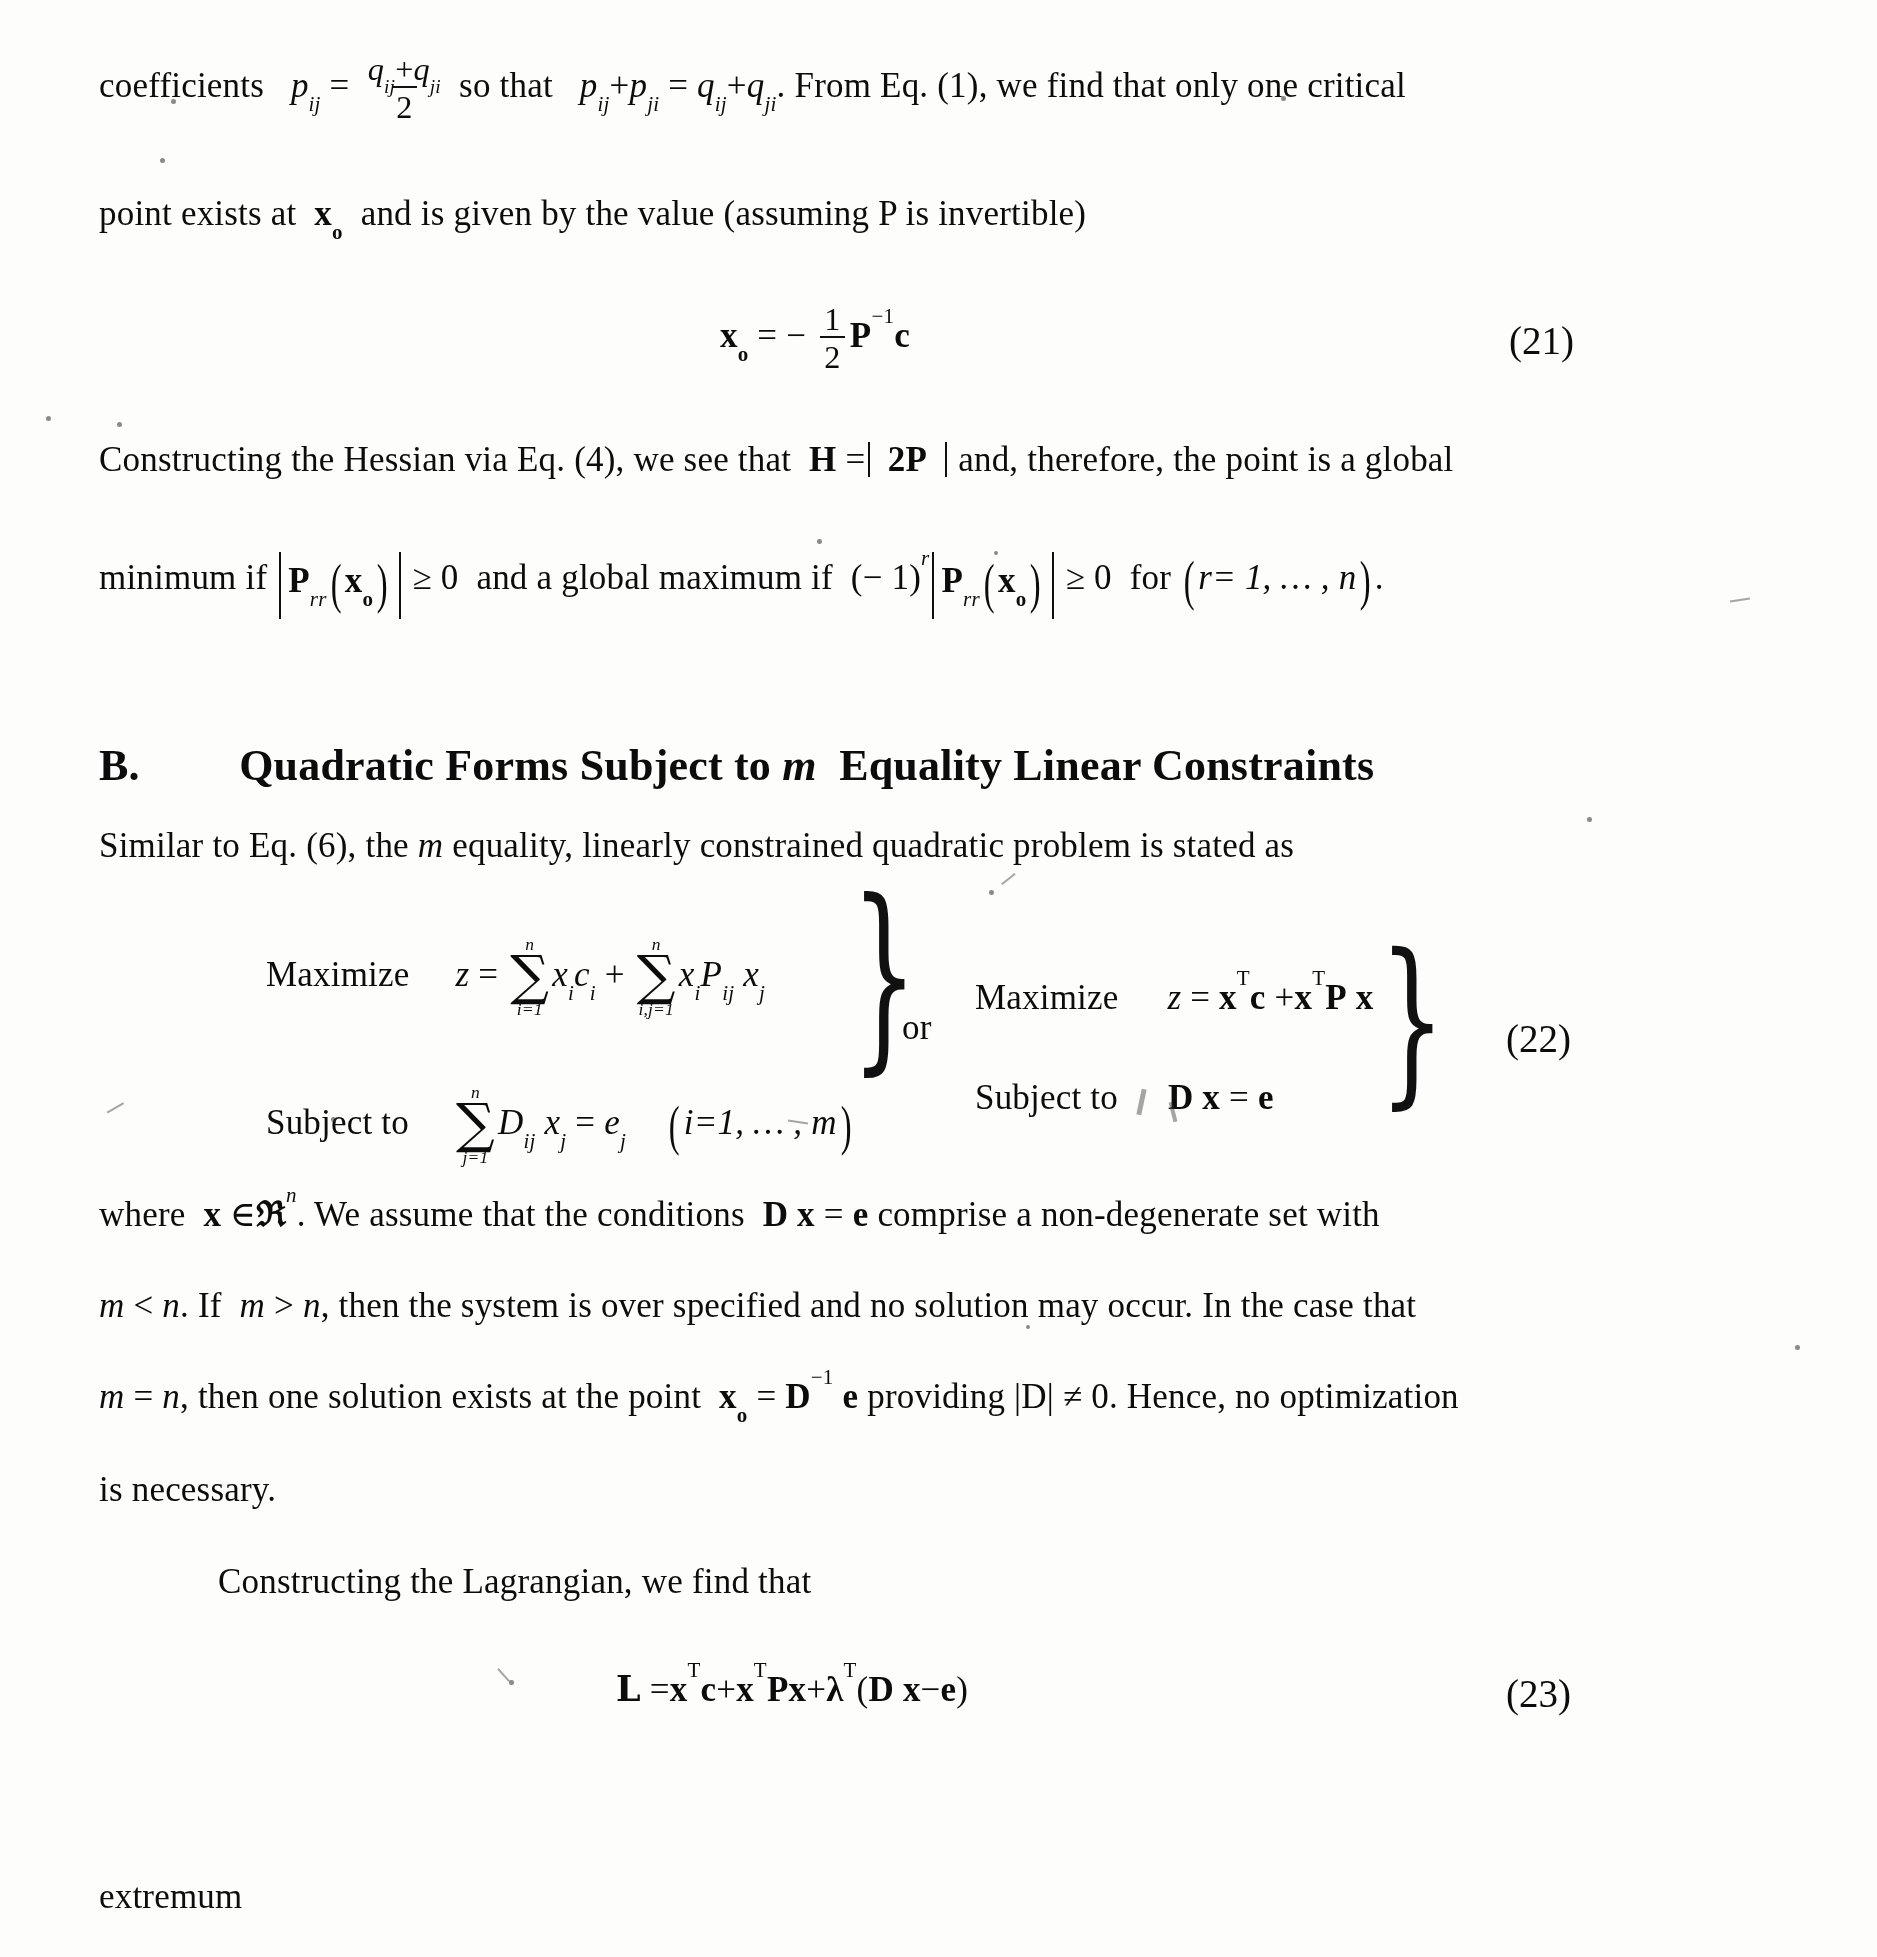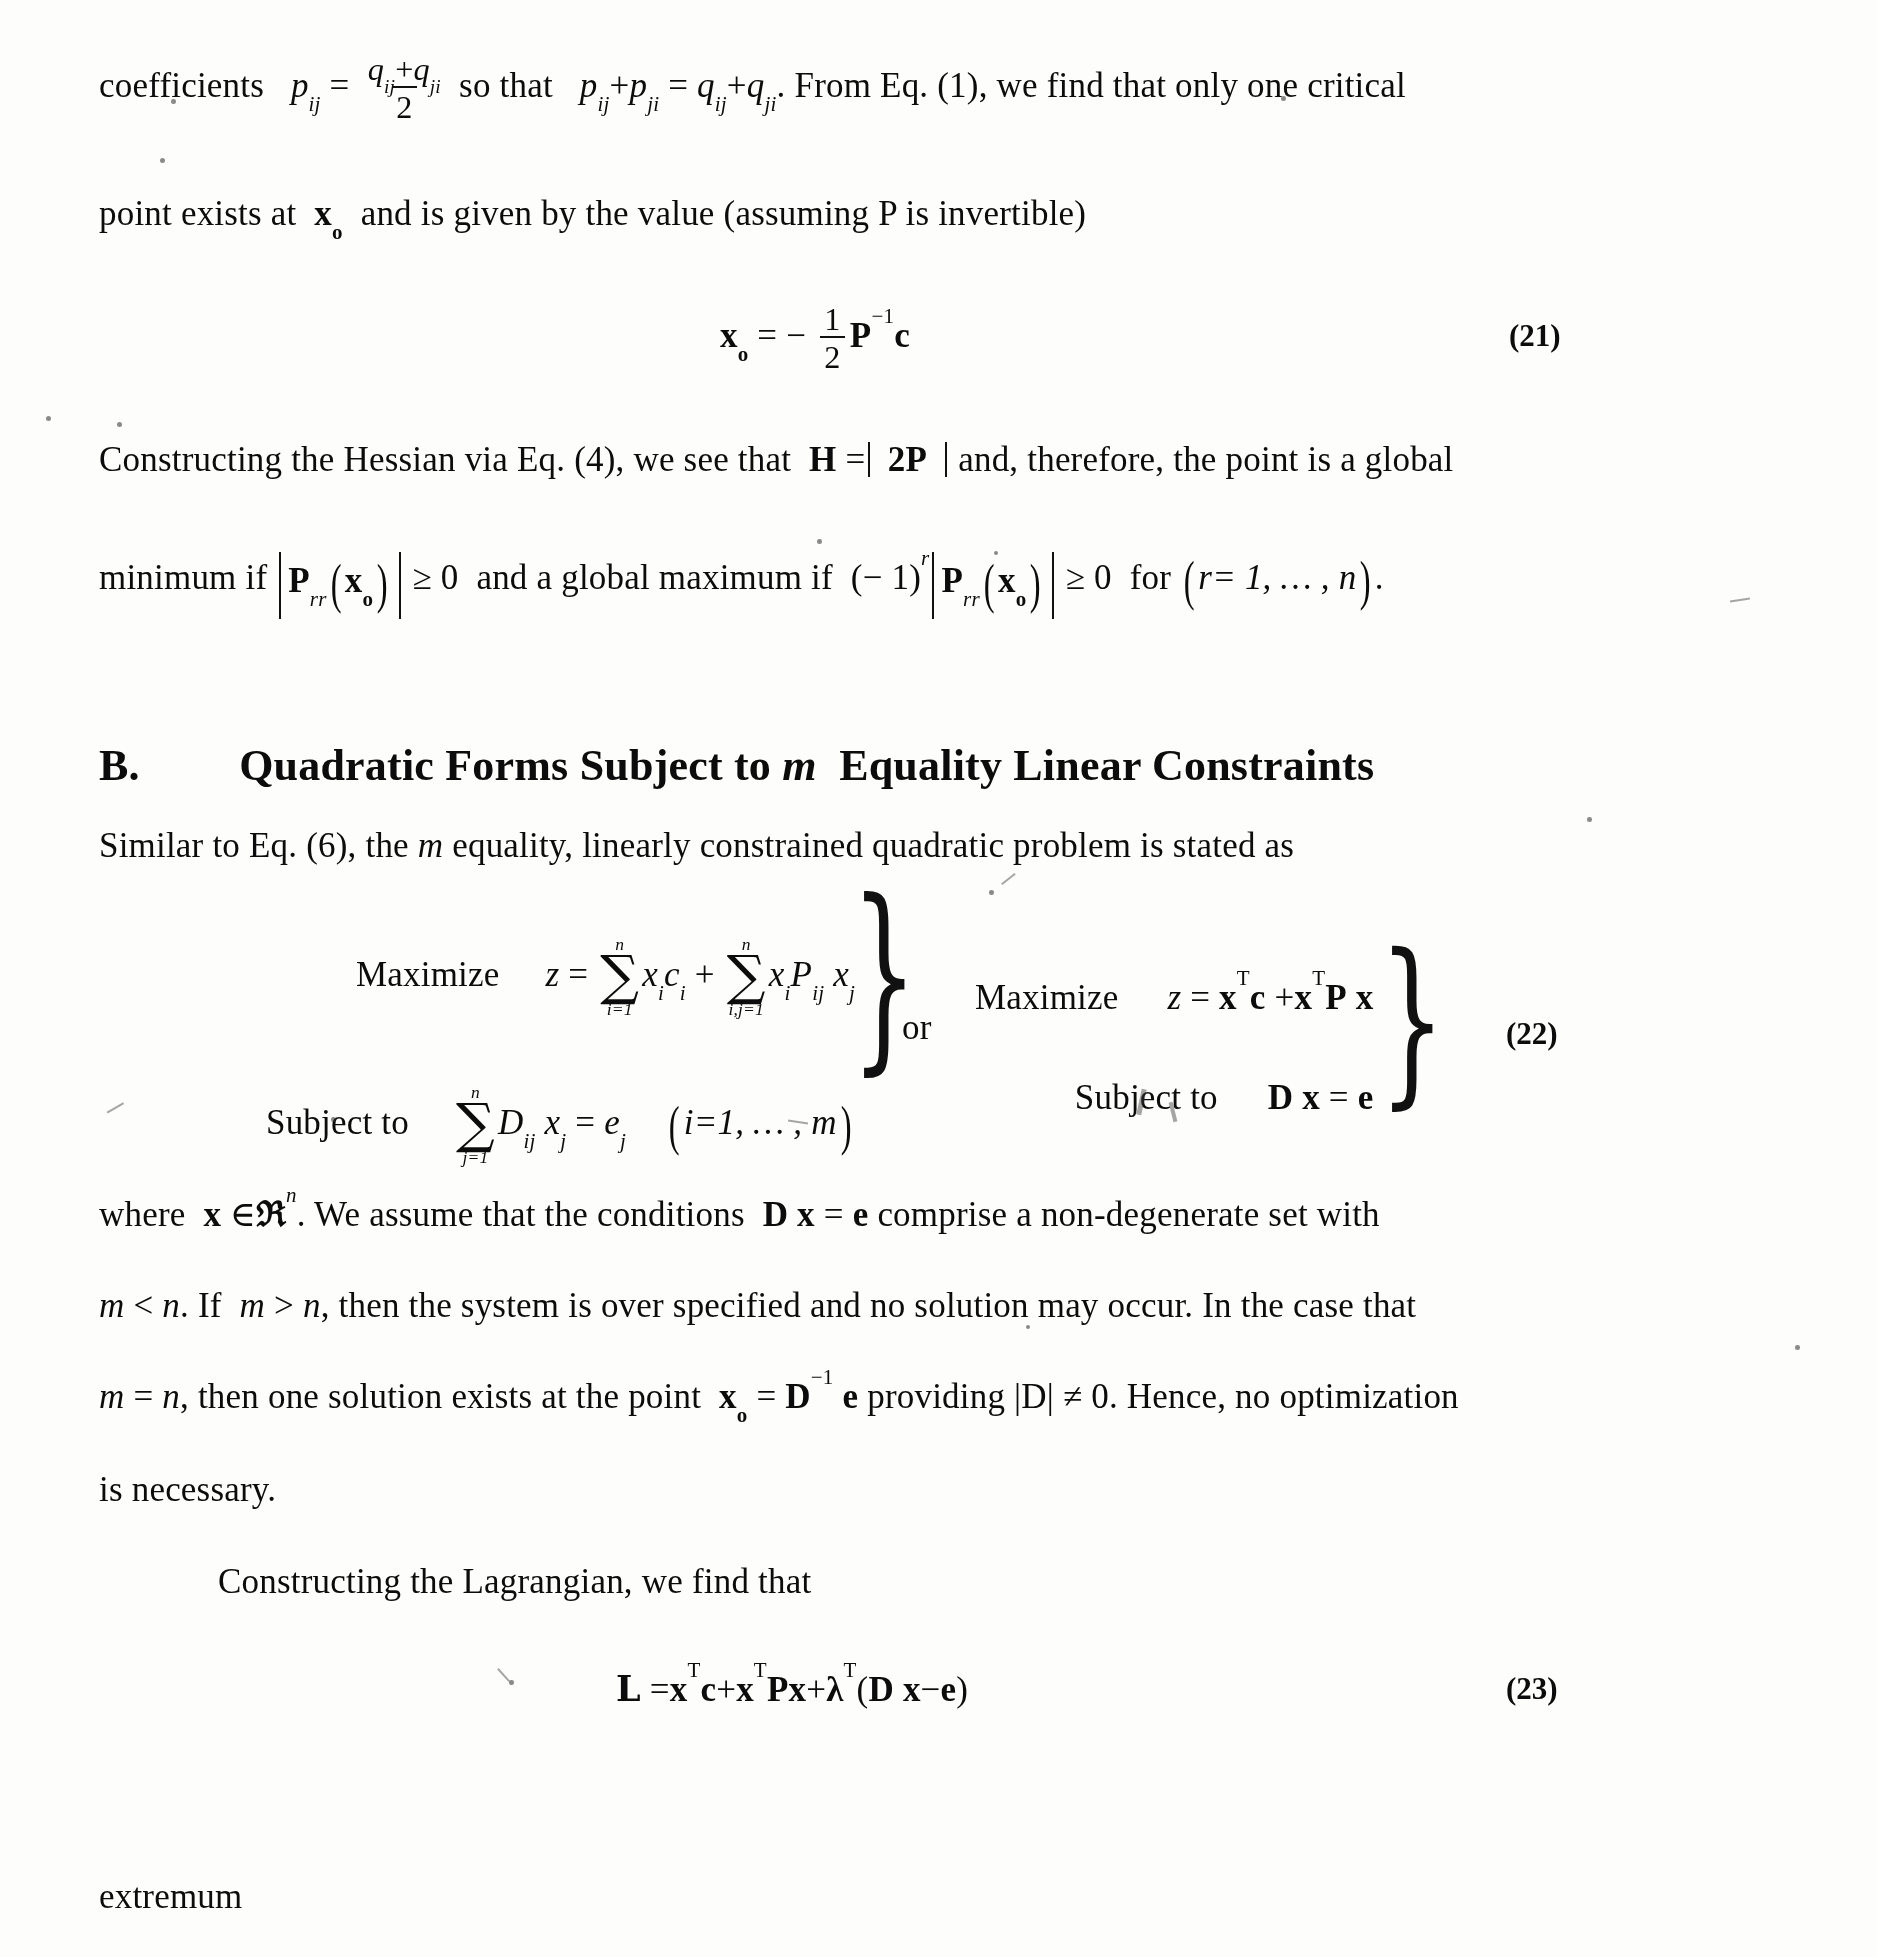--- a/index.html
+++ b/index.html
@@ -21,21 +21,20 @@
     position: absolute;
     inset: 0;
     background: #fdfdfb;
   }
 
   .content {
     position: absolute;
     left: 0; top: 0;
     width: 1484px;
     height: 1958px;
-    text-align: right;
   }
 
   .line {
     position: absolute;
     white-space: nowrap;
     font-size: 35px;
     line-height: 1.0;
     letter-spacing: 0.2px;
   }
 
@@ -118,22 +117,22 @@
     line-height: 1.05;
   }
   .sum .sig {
     font-size: 1.55em;
     line-height: 0.86;
     font-family: "DejaVu Serif", serif;
   }
 
   .eqnum {
     position: absolute;
-    font-weight: 700;
-    font-size: 31px;
+    font-weight: 400;
+    font-size: 39px;
   }
 
   
   .brace {
     position: absolute;
     font-family: "DejaVu Serif", serif;
     font-weight: 300;
     line-height: 1;
     transform-origin: left center;
     color: #111;

